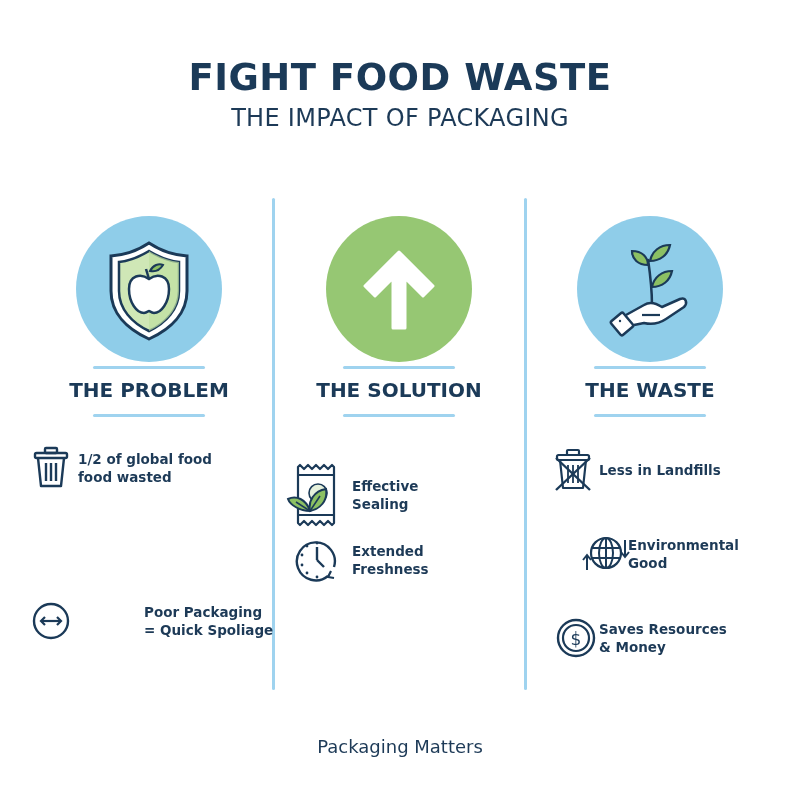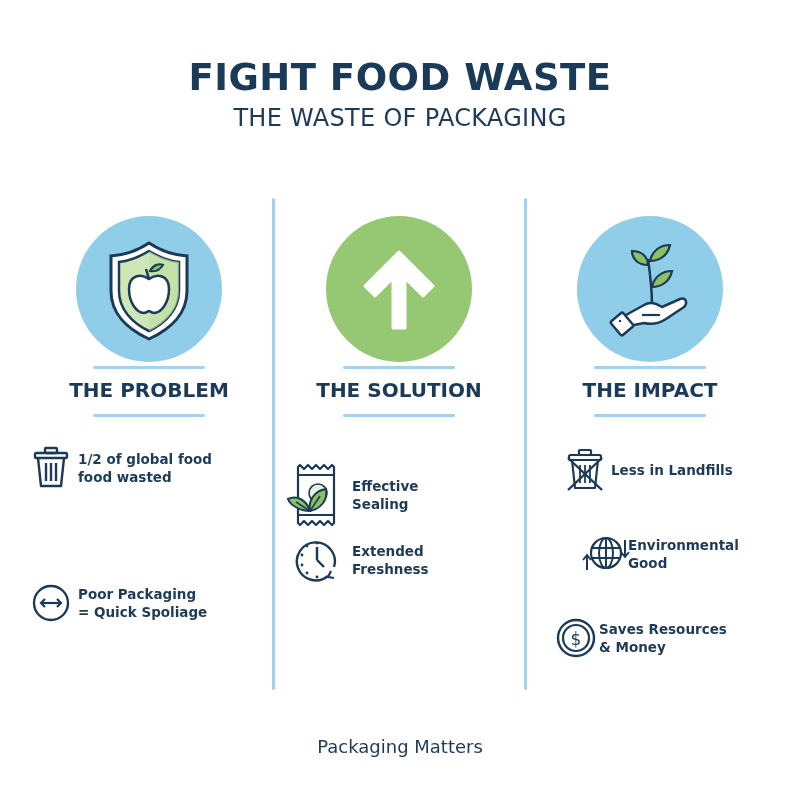--- a/index.html
+++ b/index.html
@@ -49,21 +49,21 @@
 
     .footer {
       position: absolute; top: 736px; left: 0; width: 800px; text-align: center;
       font-family: "DejaVu Sans", sans-serif; font-size: 18px; color: #1d3a57;
     }
   </style>
 </head>
 <body>
 
 <div class="title">FIGHT FOOD WASTE</div>
-<div class="subtitle">THE WASTE OF PACKAGING</div>
+<div class="subtitle">THE IMPACT OF PACKAGING</div>
 
 <div class="vdivider" style="left:272px;"></div>
 <div class="vdivider" style="left:524px;"></div>
 
 <section class="column col-1">
   <div class="hero blue">
     <svg width="120" height="120" viewBox="0 0 120 120">
       <path d="M60 14 C48 22 36 26 22 27 L22 62 C22 84 38 100 60 110 C82 100 98 84 98 62 L98 27 C84 26 72 22 60 14 Z" fill="#ffffff" stroke="#1b3a58" stroke-width="3"></path>
       <path d="M60 22 C50 28 40 32 30 33 L30 62 C30 80 43 94 60 102 C77 94 90 80 90 62 L90 33 C80 32 70 28 60 22 Z" fill="#cfe7b6" stroke="#1b3a58" stroke-width="2.5"></path>
       <path d="M60 22 L60 102 C77 94 90 80 90 62 L90 33 C80 32 70 28 60 22 Z" fill="#bfe0a1" opacity="0.7"></path>
@@ -84,21 +84,21 @@
         <path d="M7 12 L10 40 L30 40 L33 12" fill="none" stroke="#1b3a58" stroke-width="2.4" stroke-linejoin="round"></path>
         <line x1="15" y1="17" x2="15" y2="35" stroke="#1b3a58" stroke-width="2.4"></line>
         <line x1="20" y1="17" x2="20" y2="35" stroke="#1b3a58" stroke-width="2.4"></line>
         <line x1="25" y1="17" x2="25" y2="35" stroke="#1b3a58" stroke-width="2.4"></line>
       </svg>
     </div>
     <div class="txt" style="width:140px;">1/2 of global food food wasted</div>
   </div>
 
 
-  <div class="item" style="top:379px;">
+  <div class="item" style="top:397px;justify-content:space-between;">
     <div class="ico">
       <svg width="40" height="40" viewBox="0 0 40 40">
         <circle cx="20" cy="20" r="17" fill="none" stroke="#1b3a58" stroke-width="2.4"></circle>
         <line x1="10" y1="20" x2="30" y2="20" stroke="#1b3a58" stroke-width="2.2"></line>
         <path d="M14 16 L10 20 L14 24" fill="none" stroke="#1b3a58" stroke-width="2.2"></path>
         <path d="M26 16 L30 20 L26 24" fill="none" stroke="#1b3a58" stroke-width="2.2"></path>
       </svg>
     </div>
     <div class="txt" style="width:130px;">Poor Packaging = Quick Spoliage</div>
   </div>
@@ -156,24 +156,24 @@
       <path d="M58 36 C48 36 42 30 42 22 C52 22 58 28 58 36 Z" fill="#8cc063" stroke="#1b3a58" stroke-width="2.2"></path>
       <path d="M60 32 C62 22 70 16 80 16 C78 26 70 32 60 32 Z" fill="#8cc063" stroke="#1b3a58" stroke-width="2.2"></path>
       <path d="M62 58 C64 48 72 42 82 42 C80 52 72 58 62 58 Z" fill="#8cc063" stroke="#1b3a58" stroke-width="2.2"></path>
       <path d="M36 86 L54 76 C60 72 66 74 72 78 L90 70 C96 68 98 74 94 78 L76 90 C70 94 62 96 54 94 L44 96" fill="#ffffff" stroke="#1b3a58" stroke-width="2.5" stroke-linejoin="round"></path>
       <path d="M52 86 L70 86" fill="none" stroke="#1b3a58" stroke-width="2.2"></path>
       <rect x="24" y="86" width="16" height="18" rx="2" transform="rotate(-40 32 95)" fill="#ffffff" stroke="#1b3a58" stroke-width="2.5"></rect>
       <circle cx="30" cy="92" r="1.2" fill="#1b3a58"></circle>
     </svg>
   </div>
   <div class="hline top"></div>
-  <div class="col-heading">THE IMPACT</div>
+  <div class="col-heading">THE WASTE</div>
   <div class="hline bottom"></div>
 
-  <div class="item" style="top:246px;margin-left:12px;">
+  <div class="item" style="top:246px;">
     <div class="ico" style="width:80px;justify-content:flex-start;padding-left:28px;">
       <svg width="40" height="44" viewBox="0 0 40 44">
         <rect x="14" y="2" width="12" height="5" rx="1" fill="none" stroke="#1b3a58" stroke-width="2.2"></rect>
         <rect x="4" y="7" width="32" height="5" rx="1.5" fill="none" stroke="#1b3a58" stroke-width="2.2"></rect>
         <path d="M7 12 L10 40 L30 40 L33 12" fill="none" stroke="#1b3a58" stroke-width="2.2" stroke-linejoin="round"></path>
         <line x1="15" y1="17" x2="15" y2="35" stroke="#1b3a58" stroke-width="1.8"></line>
         <line x1="20" y1="17" x2="20" y2="35" stroke="#1b3a58" stroke-width="1.8"></line>
         <line x1="25" y1="17" x2="25" y2="35" stroke="#1b3a58" stroke-width="1.8"></line>
         <line x1="3" y1="10" x2="37" y2="42" stroke="#1b3a58" stroke-width="2.4"></line>
         <line x1="37" y1="10" x2="3" y2="42" stroke="#1b3a58" stroke-width="2.4"></line>

